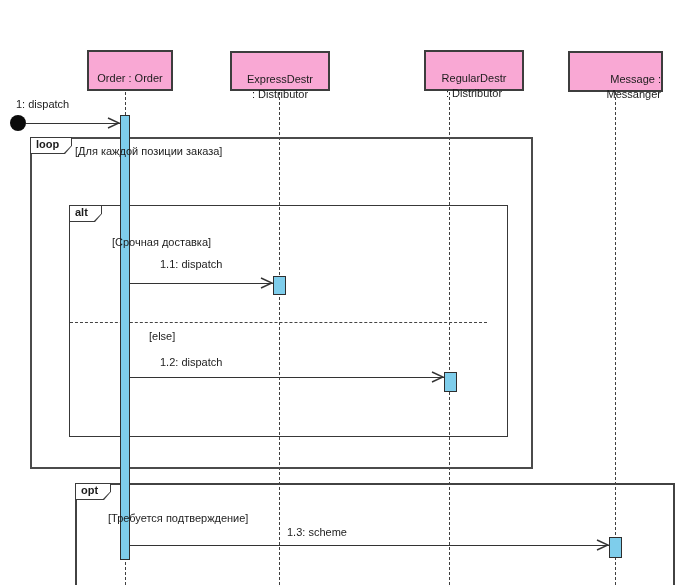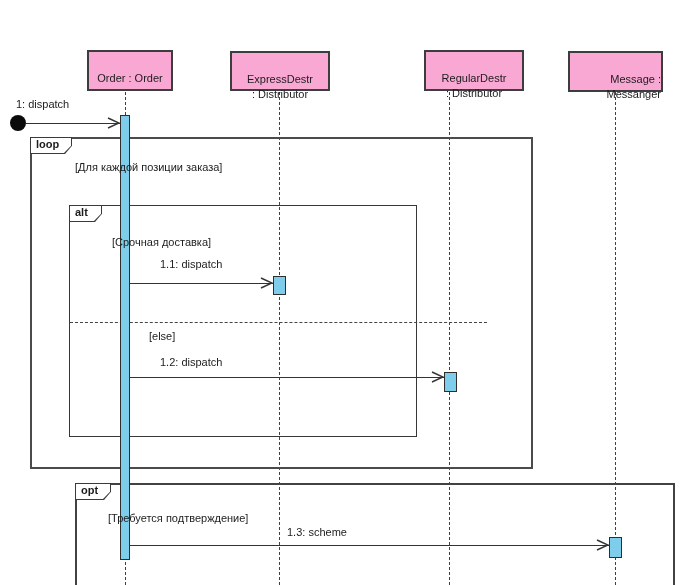--- a/index.html
+++ b/index.html
@@ -49,26 +49,26 @@
   .sd-tab        { left:3px;   top:3px;   width:131px; height:18px; }
   .head-order    { left:87px;  top:50px;  width:86px;  height:41px; }
   .head-express  { left:230px; top:51px;  width:100px; height:40px; }
   .head-regular  { left:400px; top:50px;  width:100px; height:41px;margin-left:24px; }
   .head-message  { left:568px; top:51px;  width:95px;  height:41px;text-align:right; }
   .life-order    { left:125px; top:92px;  height:493px; }
   .life-express  { left:279px; top:92px;  height:493px; }
   .life-regular  { left:449px; top:92px;  height:493px; }
   .life-message  { left:615px; top:92px;  height:493px; }
   .frame-loop    { left:30px;  top:137px; width:503px; height:332px; }
-  .frame-alt     { left:69px;  top:205px; width:348px; height:232px; }
+  .frame-alt     { left:69px;  top:205px; width:439px; height:232px; }
   .frame-opt     { left:75px;  top:483px; width:600px; height:120px; }
   .tab-loop      { left:-2px;  top:-2px;  width:42px;  height:17px; }
   .tab-alt       { left:-1px;  top:-1px;  width:33px;  height:17px; }
   .tab-opt       { left:-2px;  top:-2px;  width:36px;  height:17px; }
-  .guard-loop    { left:75px;  top:161px; }
+  .guard-loop    { left:75px;  top:145px; }
   .guard-alt     { left:112px; top:236px; }
   .guard-else    { left:113px; top:330px;padding-left:36px; }
   .guard-opt     { left:108px; top:512px; }
   .divider-alt   { left:70px;  top:322px; width:417px; }
   .act-order     { left:120px; top:115px; width:10px; height:445px; }
   .act-express   { left:273px; top:276px; width:13px; height:19px; }
   .act-regular   { left:444px; top:372px; width:13px; height:20px; }
   .act-message   { left:609px; top:537px; width:13px; height:21px; }
   .m1-label      { left:16px;  top:98px; }
   .m1-line       { left:26px;  top:123px; width:94px; }

